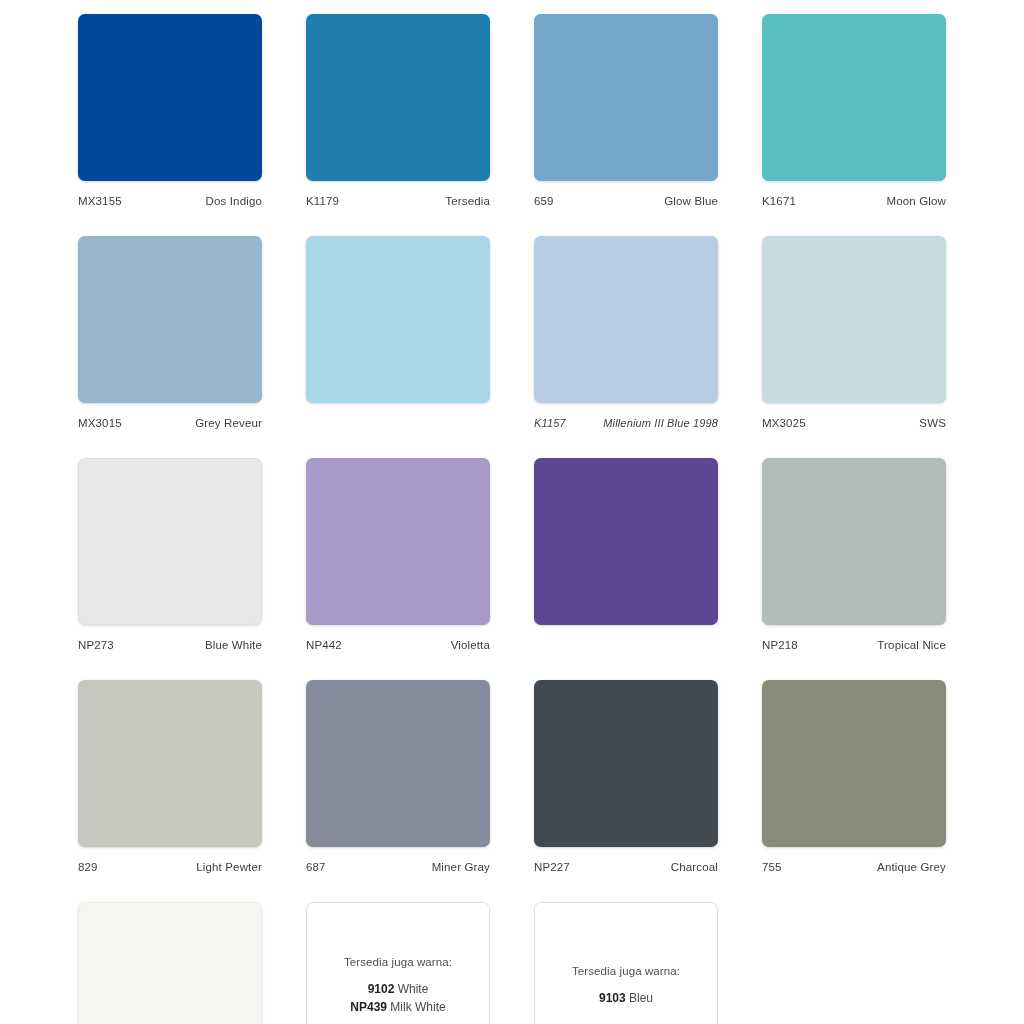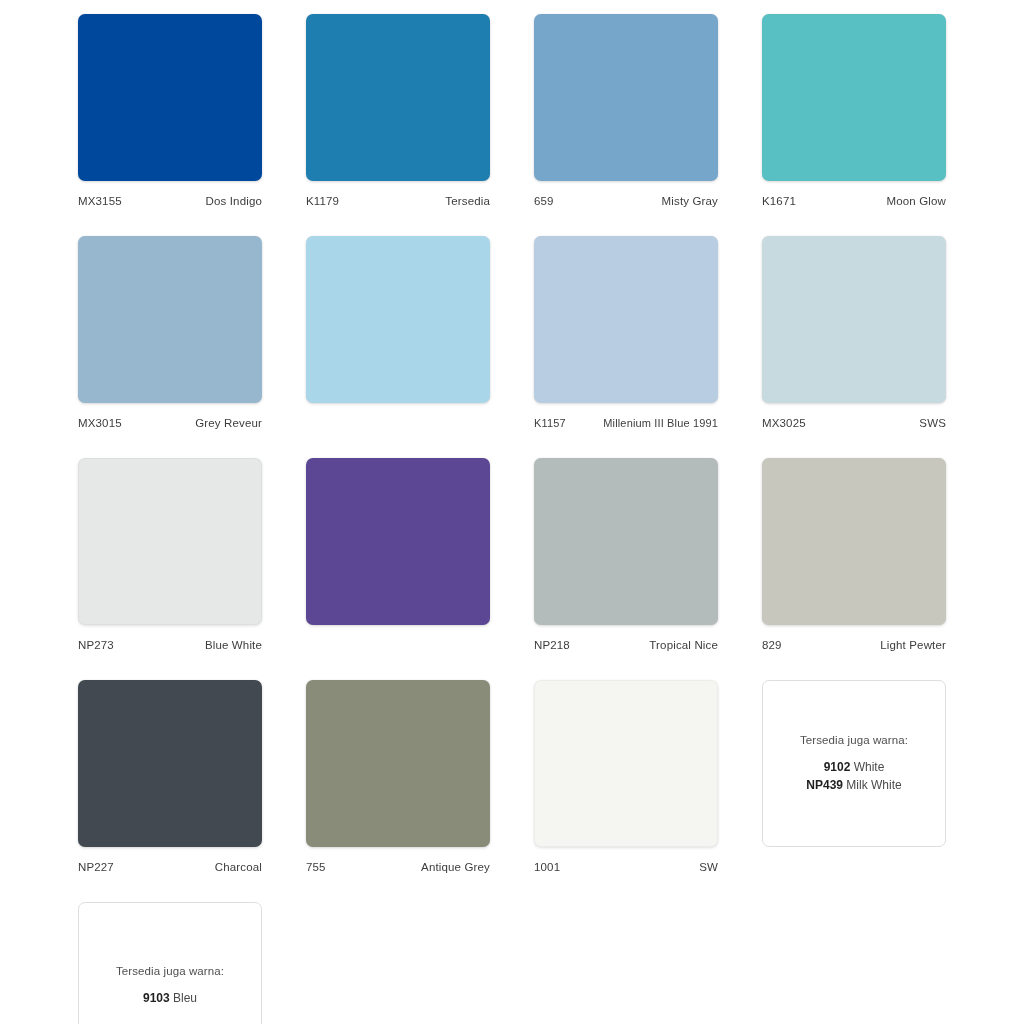--- a/index.html
+++ b/index.html
@@ -111,20 +111,21 @@
     white-space: nowrap;
   }
 
   .chip-name {
     text-align: left;
   }
 
   .chip-labels.wide .chip-code,
   .chip-labels.wide .chip-name {
     font-size: 11px;
+    font-style: italic;
   }
 
   .cell-empty .chip-labels { visibility: hidden; }
 </style>
 </head>
 <body>
 
 <div id="palette-sheet">
   <div class="swatch-grid">
       <div class="swatch-cell">
@@ -138,21 +139,21 @@
         <div class="chip" style="background: rgb(30, 126, 176);"></div>
         <div class="chip-labels">
           <span class="chip-code">K1179</span>
           <span class="chip-name">Tersedia</span>
         </div>
       </div>
       <div class="swatch-cell">
         <div class="chip" style="background: rgb(118, 167, 203);"></div>
         <div class="chip-labels">
           <span class="chip-code">659</span>
-          <span class="chip-name">Misty Gray</span>
+          <span class="chip-name">Glow Blue</span>
         </div>
       </div>
       <div class="swatch-cell">
         <div class="chip" style="background: rgb(88, 191, 194);"></div>
         <div class="chip-labels">
           <span class="chip-code">K1671</span>
           <span class="chip-name">Moon Glow</span>
         </div>
       </div>
       <div class="swatch-cell">
@@ -162,52 +163,66 @@
           <span class="chip-name">Grey Reveur</span>
         </div>
       </div>
       <div class="swatch-cell">
         <div class="chip" style="background: rgb(169, 214, 232);"></div>
       </div>
       <div class="swatch-cell">
         <div class="chip" style="background: rgb(185, 205, 226);"></div>
         <div class="chip-labels wide">
           <span class="chip-code">K1157</span>
-          <span class="chip-name">Millenium III Blue 1991</span>
+          <span class="chip-name">Millenium III Blue 1998</span>
         </div>
       </div>
       <div class="swatch-cell">
         <div class="chip" style="background: rgb(199, 218, 224);"></div>
         <div class="chip-labels">
           <span class="chip-code">MX3025</span>
           <span class="chip-name">SWS</span>
         </div>
       </div>
       <div class="swatch-cell">
         <div class="chip pale" style="background: rgb(229, 232, 231);"></div>
         <div class="chip-labels">
           <span class="chip-code">NP273</span>
           <span class="chip-name">Blue White</span>
         </div>
       </div>
       <div class="swatch-cell">
+        <div class="chip" style="background: rgb(167, 154, 201);"></div>
+        <div class="chip-labels">
+          <span class="chip-code">NP442</span>
+          <span class="chip-name">Violetta</span>
+        </div>
+      </div>
+      <div class="swatch-cell">
         <div class="chip" style="background: rgb(92, 71, 149);"></div>
       </div>
       <div class="swatch-cell">
         <div class="chip" style="background: rgb(180, 188, 187);"></div>
         <div class="chip-labels">
           <span class="chip-code">NP218</span>
           <span class="chip-name">Tropical Nice</span>
         </div>
       </div>
       <div class="swatch-cell">
         <div class="chip" style="background: rgb(199, 199, 190);"></div>
         <div class="chip-labels">
           <span class="chip-code">829</span>
           <span class="chip-name">Light Pewter</span>
+        </div>
+      </div>
+      <div class="swatch-cell">
+        <div class="chip" style="background: rgb(134, 139, 155);"></div>
+        <div class="chip-labels">
+          <span class="chip-code">687</span>
+          <span class="chip-name">Miner Gray</span>
         </div>
       </div>
       <div class="swatch-cell">
         <div class="chip" style="background: rgb(67, 73, 81);"></div>
         <div class="chip-labels">
           <span class="chip-code">NP227</span>
           <span class="chip-name">Charcoal</span>
         </div>
       </div>
       <div class="swatch-cell">

